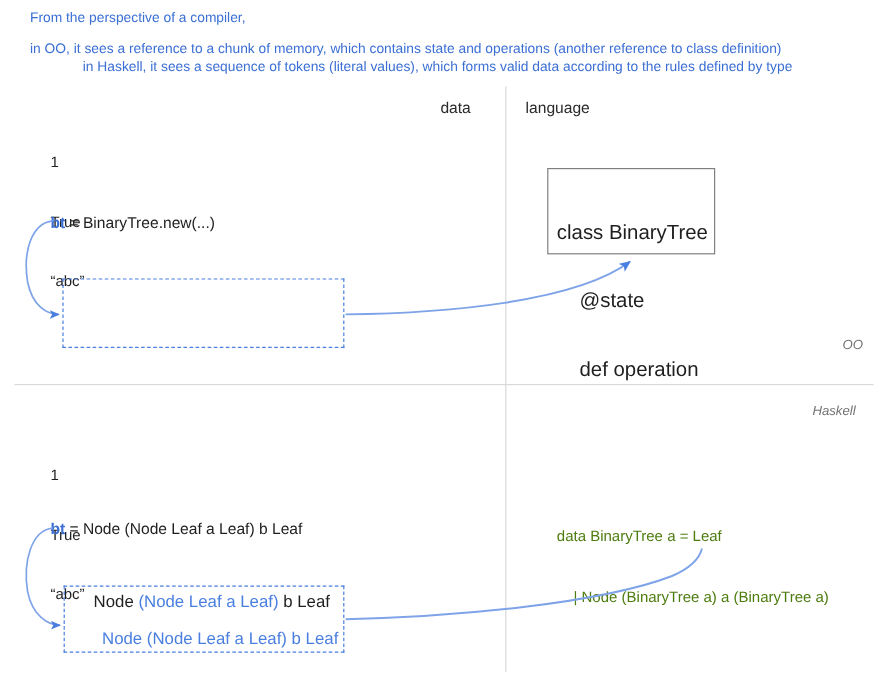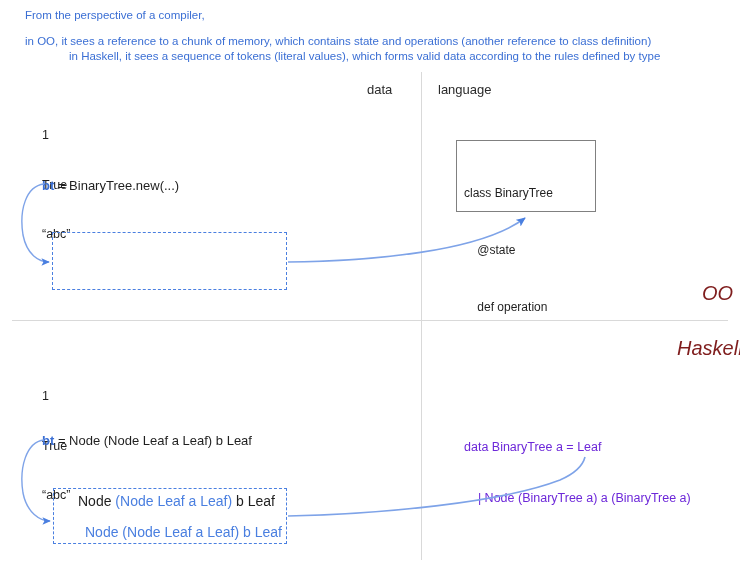--- a/index.html
+++ b/index.html
@@ -38,22 +38,22 @@
   }
 
   
   .axis-label {
     font-size: 13px;
     color: #2b2b2b;
     white-space: pre;
   }
   .quad-label {
     font-style: italic;
-    font-size: 20px;
-    color: #7f1d1d;
+    font-size: 11px;
+    color: #737373;
     white-space: pre;
   }
 
   
   .literals {
     font-size: 12.5px;
     line-height: 16.5px;
     color: #1f1f1f;
     white-space: pre;
   }
@@ -82,31 +82,31 @@
     white-space: pre;
   }
 
   
   .solid-box {
     border: 1px solid #808080;
     box-sizing: border-box;
     background: #ffffff;
   }
   .class-text {
-    font-size: 12px;
+    font-size: 17px;
     line-height: 19px;
     color: #1f1f1f;
     white-space: pre;
   }
 
   
   .decl-text {
     font-size: 12.5px;
     line-height: 17px;
-    color: #6d28d9;
+    color: #4d7c0f;
     white-space: pre;
   }
 
   
   .token-line {
     font-size: 14px;
     color: #1f1f1f;
     white-space: pre;
   }
   .token-line .hl { color: #4a7fe0; }

